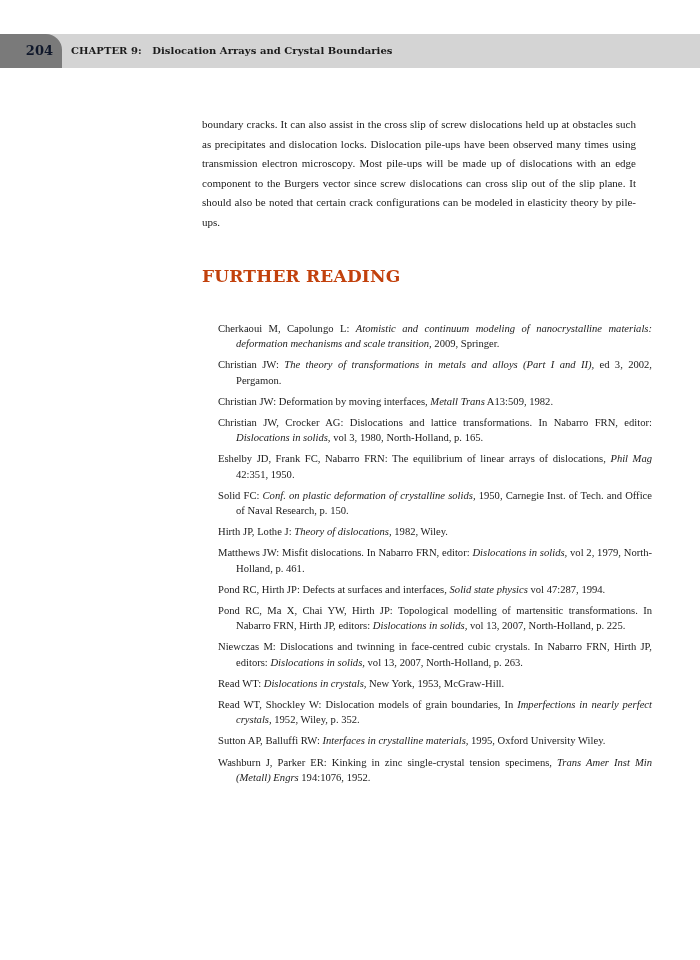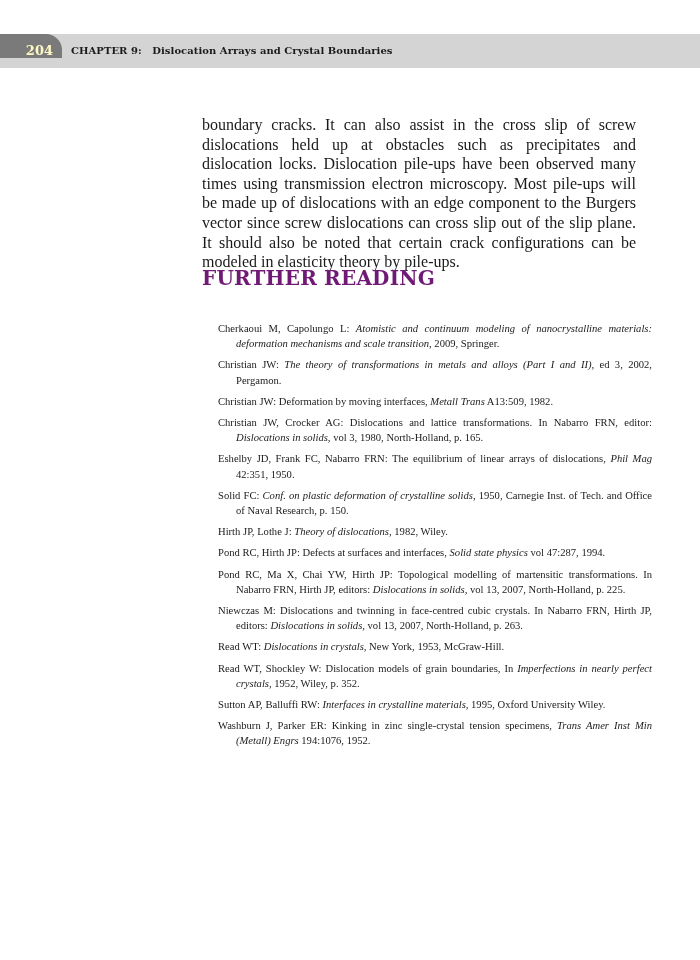--- a/index.html
+++ b/index.html
@@ -21,28 +21,28 @@
       top: 34px;
       width: 700px;
       height: 34px;
       background: #d4d4d4;
     }
     .page-tab {
       position: absolute;
       left: 0;
       top: 0;
       width: 62px;
-      height: 24px;
+      height: 34px;
       background: #7a7a7a;
       border-top-right-radius: 16px;
       box-sizing: border-box;
       padding-right: 9px;
       text-align: right;
       line-height: 34px;
-      color: #fef9c3;
+      color: #0f172a;
       font-family: "DejaVu Serif", serif;
       font-weight: bold;
       font-size: 13px;
     }
     .chapter-title {
       position: absolute;
       left: 71px;
       top: 0;
       line-height: 34px;
       font-family: "DejaVu Serif", serif;
@@ -50,36 +50,36 @@
       font-size: 10px;
       color: #1a1a1a;
       letter-spacing: 0.05px;
       white-space: pre;
     }
     .body-text {
       position: absolute;
       left: 202px;
       top: 115px;
       width: 434px;
-      font-size: 16px;
+      font-size: 11px;
       line-height: 19.6px;
       text-align: justify;
       hyphens: manual;
       margin: 0;
     }
     .section-heading {
       position: absolute;
       left: 202px;
       top: 266px;
       margin: 0;
       font-family: "DejaVu Serif", serif;
       font-weight: bold;
-      font-size: 20px;
+      font-size: 17px;
       letter-spacing: 0.2px;
-      color: #701a75;
+      color: #c2410c;
     }
     .ref-list {
       position: absolute;
       left: 202px;
       top: 305px;
       width: 434px;
       margin: 16px;
       padding: 0;
       list-style: none;
     }
@@ -110,20 +110,21 @@
 <h2 class="section-heading">FURTHER READING</h2>
 
 <ul class="ref-list">
   <li class="ref-item"><span>Cherkaoui M, Capolungo L: </span><i>Atomistic and continuum modeling of nanocrystalline materials: deforma­tion mechanisms and scale transition,</i><span> 2009, Springer.</span></li>
   <li class="ref-item"><span>Christian JW: </span><i>The theory of transformations in metals and alloys (Part I and II),</i><span> ed 3, 2002, Pergamon.</span></li>
   <li class="ref-item"><span>Christian JW: Deformation by moving interfaces, </span><i>Metall Trans</i><span> A13:509, 1982.</span></li>
   <li class="ref-item"><span>Christian JW, Crocker AG: Dislocations and lattice transformations. In Nabarro FRN, editor: </span><i>Dislocations in solids,</i><span> vol 3, 1980, North-Holland, p. 165.</span></li>
   <li class="ref-item"><span>Eshelby JD, Frank FC, Nabarro FRN: The equilibrium of linear arrays of dislocations, </span><i>Phil Mag</i><span> 42:351, 1950.</span></li>
   <li class="ref-item"><span>Solid FC: </span><i>Conf. on plastic deformation of crystalline solids,</i><span> 1950, Carnegie Inst. of Tech. and Office of Naval Research, p. 150.</span></li>
   <li class="ref-item"><span>Hirth JP, Lothe J: </span><i>Theory of dislocations,</i><span> 1982, Wiley.</span></li>
+  <li class="ref-item"><span>Matthews JW: Misfit dislocations. In Nabarro FRN, editor: </span><i>Dislocations in solids,</i><span> vol 2, 1979, North-Holland, p. 461.</span></li>
   <li class="ref-item"><span>Pond RC, Hirth JP: Defects at surfaces and interfaces, </span><i>Solid state physics</i><span> vol 47:287, 1994.</span></li>
   <li class="ref-item"><span>Pond RC, Ma X, Chai YW, Hirth JP: Topological modelling of martensitic transformations. In Nabarro FRN, Hirth JP, editors: </span><i>Dislocations in solids,</i><span> vol 13, 2007, North-Holland, p. 225.</span></li>
   <li class="ref-item"><span>Niewczas M: Dislocations and twinning in face-centred cubic crystals. In Nabarro FRN, Hirth JP, editors: </span><i>Dislocations in solids,</i><span> vol 13, 2007, North-Holland, p. 263.</span></li>
   <li class="ref-item"><span>Read WT: </span><i>Dislocations in crystals,</i><span> New York, 1953, McGraw-Hill.</span></li>
   <li class="ref-item"><span>Read WT, Shockley W: Dislocation models of grain boundaries, In </span><i>Imperfections in nearly perfect crystals,</i><span> 1952, Wiley, p. 352.</span></li>
   <li class="ref-item"><span>Sutton AP, Balluffi RW: </span><i>Interfaces in crystalline materials,</i><span> 1995, Oxford University Wiley.</span></li>
   <li class="ref-item"><span>Washburn J, Parker ER: Kinking in zinc single-crystal tension specimens, </span><i>Trans Amer Inst Min (Metall) Engrs</i><span> 194:1076, 1952.</span></li>
 </ul>
 
 </body></html>

